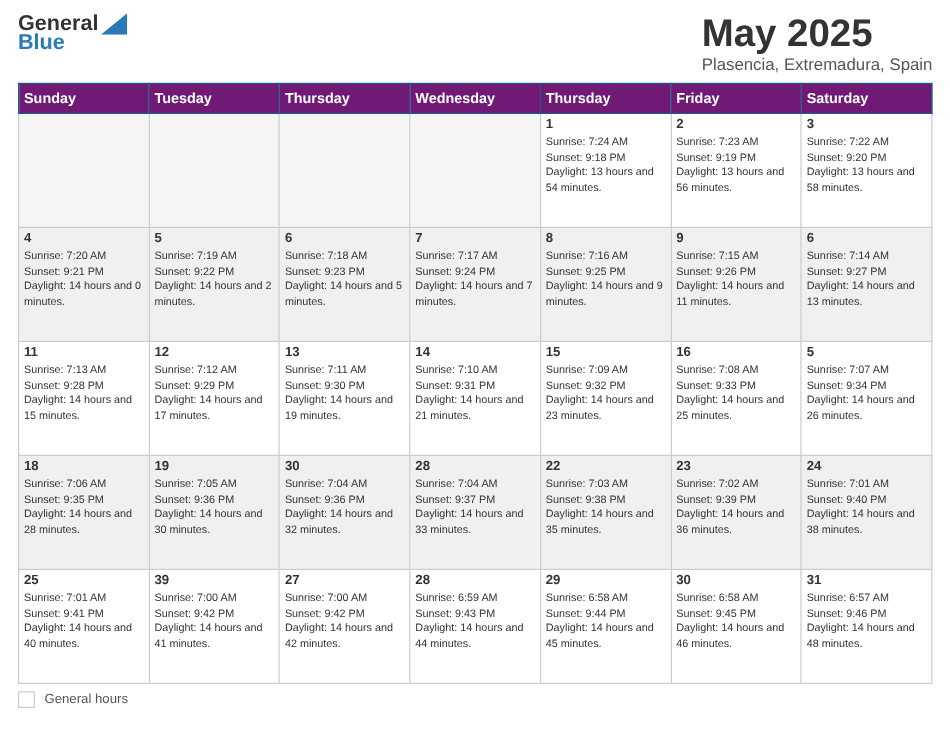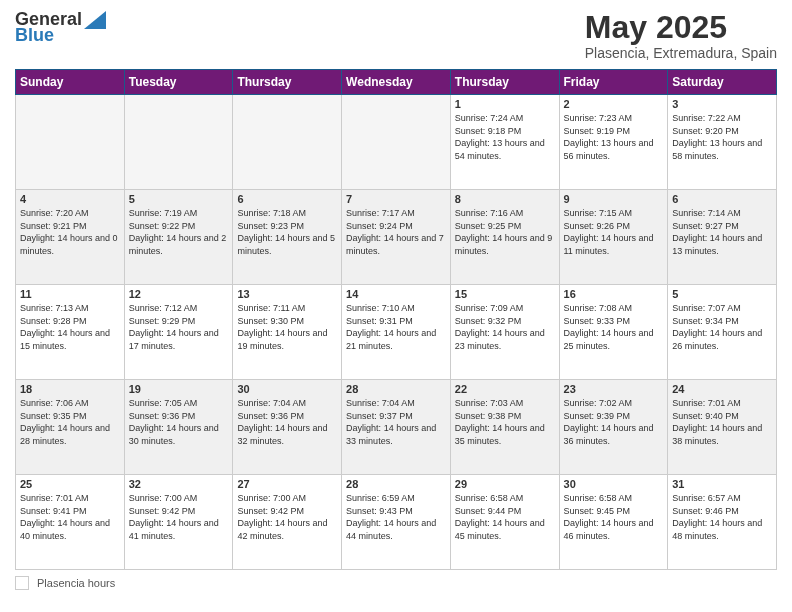--- a/index.html
+++ b/index.html
@@ -252,21 +252,21 @@
             <span class="day-number">24</span>
             <div class="day-info">Sunrise: 7:01 AM<br>Sunset: 9:40 PM<br>Daylight: 14 hours and 38 minutes.</div>
           </td>
         </tr>
         <tr>
           <td>
             <span class="day-number">25</span>
             <div class="day-info">Sunrise: 7:01 AM<br>Sunset: 9:41 PM<br>Daylight: 14 hours and 40 minutes.</div>
           </td>
           <td>
-            <span class="day-number">32</span>
+            <span class="day-number">39</span>
             <div class="day-info">Sunrise: 7:00 AM<br>Sunset: 9:42 PM<br>Daylight: 14 hours and 41 minutes.</div>
           </td>
           <td>
             <span class="day-number">27</span>
             <div class="day-info">Sunrise: 7:00 AM<br>Sunset: 9:42 PM<br>Daylight: 14 hours and 42 minutes.</div>
           </td>
           <td>
             <span class="day-number">28</span>
             <div class="day-info">Sunrise: 6:59 AM<br>Sunset: 9:43 PM<br>Daylight: 14 hours and 44 minutes.</div>
           </td>
@@ -281,15 +281,15 @@
           <td>
             <span class="day-number">31</span>
             <div class="day-info">Sunrise: 6:57 AM<br>Sunset: 9:46 PM<br>Daylight: 14 hours and 48 minutes.</div>
           </td>
         </tr>
       </tbody>
   </table>
 
   <div class="footer">
     <div class="footer-box"></div>
-    <span>Plasencia hours</span>
+    <span>General hours</span>
   </div>
 </div>
 
 </body></html>

